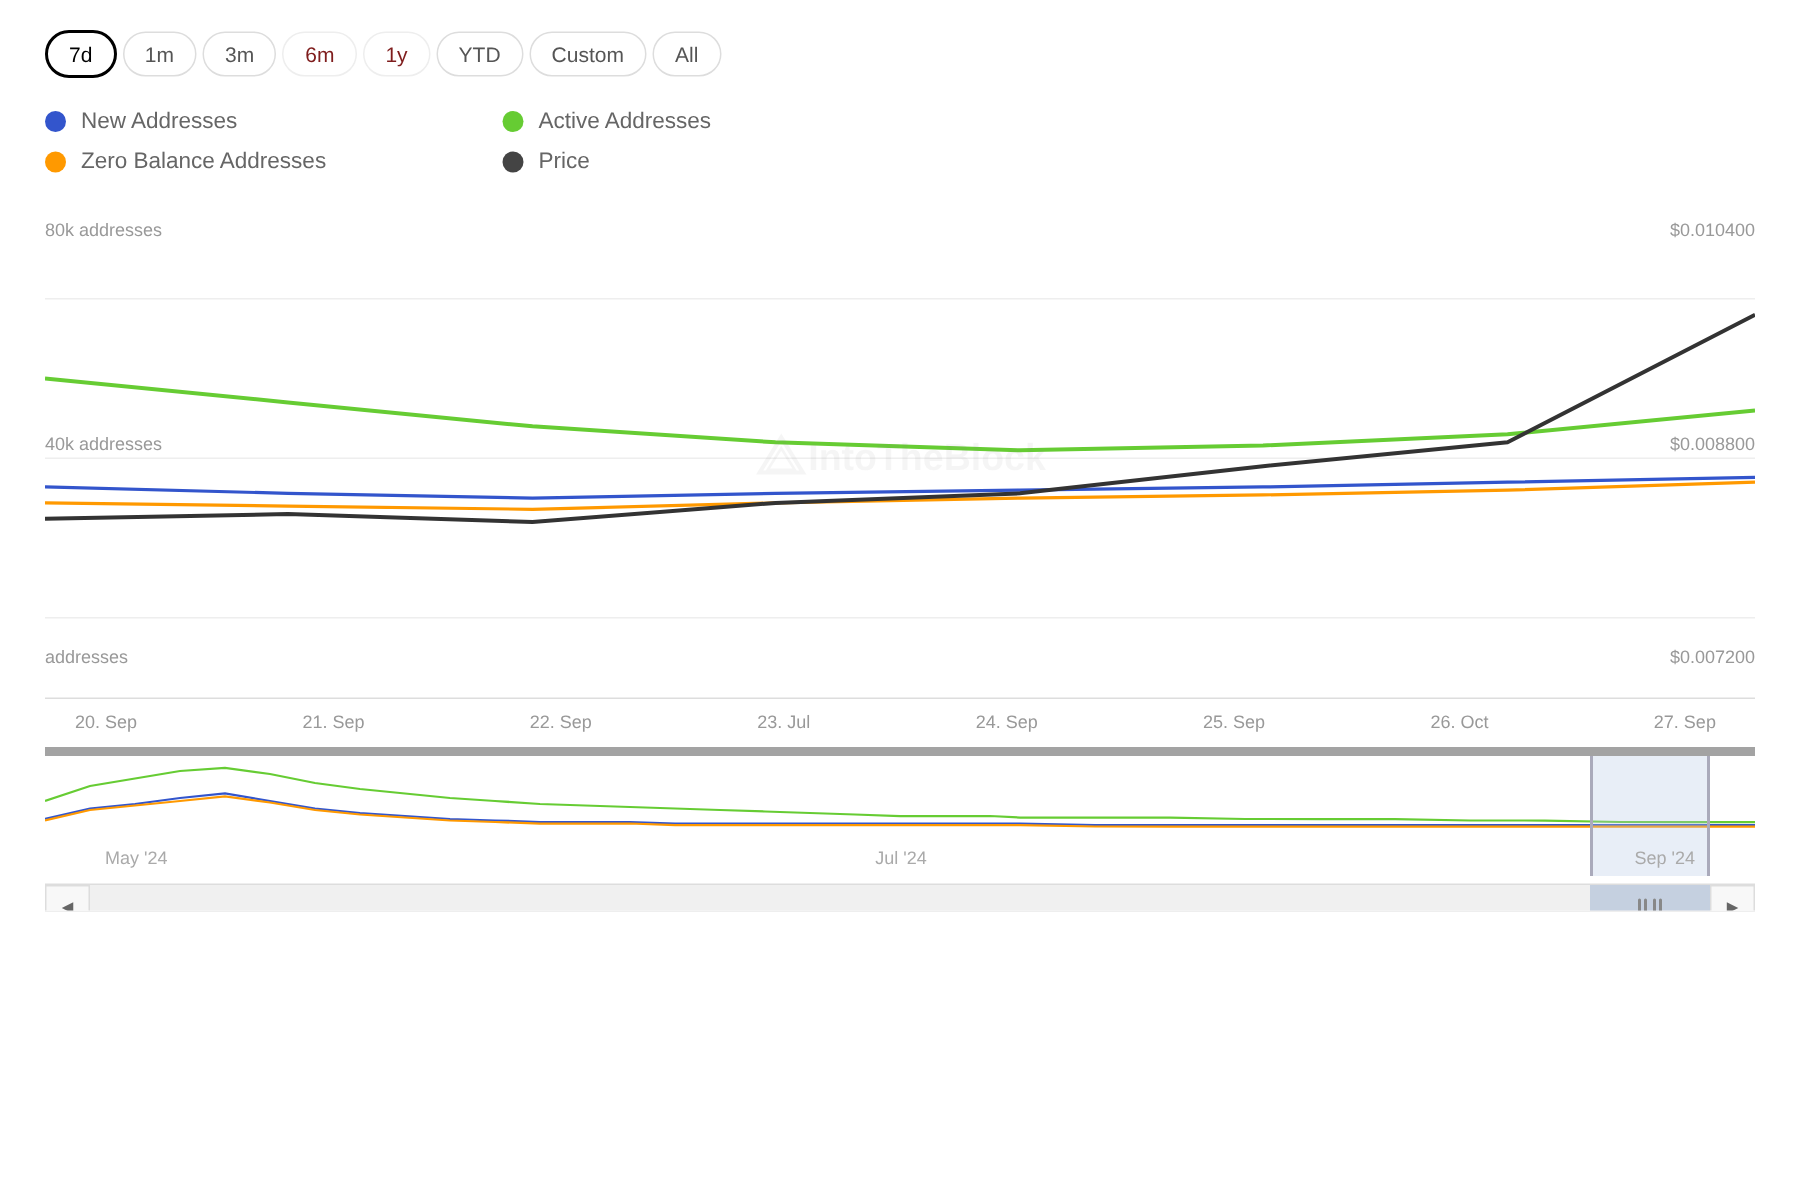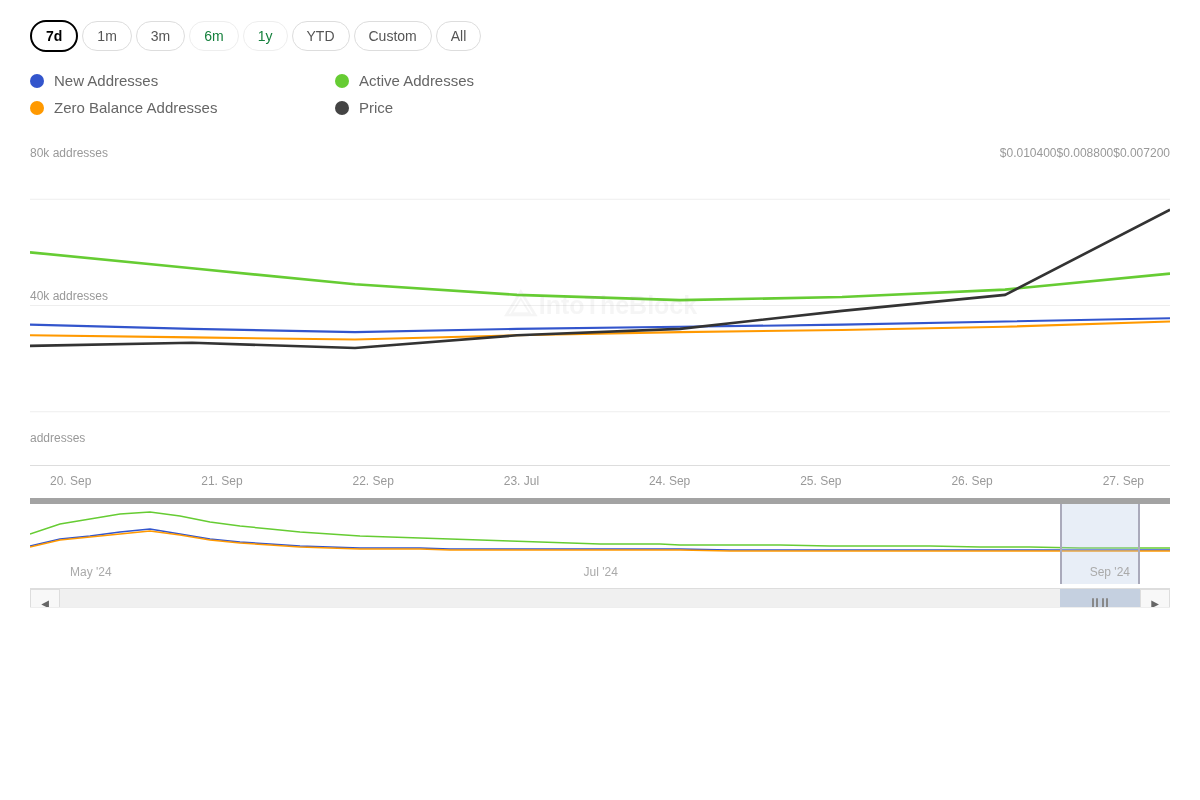--- a/index.html
+++ b/index.html
@@ -25,26 +25,26 @@
       padding: 6px 14px;
       border: 1px solid #ddd;
       border-radius: 20px;
       cursor: pointer;
       font-size: 14px;
       color: #555;
       background: #fff;
       font-weight: 400;
     }
     .time-btn.active {
-      font-weight: 700;
+      font-weight: 400;
       color: #000;
       border: 2px solid #000;
     }
     .time-btn.disabled {
-      color: #15803d;
+      color: #7f1d1d;
       border-color: #eee;
       cursor: default;
     }
     
     .legend {
       display: grid;
       grid-template-columns: 1fr 1fr;
       column-gap: 40px;
       row-gap: 8px;
       margin-bottom: 30px;
@@ -85,24 +85,24 @@
       flex-direction: column;
       justify-content: space-between;
       padding: 0 0 20px 0;
     }
     .y-axis-right {
       position: absolute;
       right: 0;
       top: 0;
       height: 100%;
       display: flex;
-      flex-direction: row;
+      flex-direction: column;
       justify-content: space-between;
       padding: 0 0 20px 0;
-      align-items: flex-start;
+      align-items: center;
     }
     .axis-label {
       font-size: 12px;
       color: #999;
     }
     .chart-svg-container {
       position: absolute;
       left: 0;
       right: 0;
       top: 0;
@@ -304,21 +304,21 @@
       </div>
     </div>
 
     <div class="x-axis">
       <span class="x-label">20. Sep</span>
       <span class="x-label">21. Sep</span>
       <span class="x-label">22. Sep</span>
       <span class="x-label">23. Jul</span>
       <span class="x-label">24. Sep</span>
       <span class="x-label">25. Sep</span>
-      <span class="x-label">26. Sep</span>
+      <span class="x-label">26. Oct</span>
       <span class="x-label">27. Sep</span>
     </div>
 
     <div class="navigator">
       
       <div class="nav-selection"></div>
 
       <svg class="navigator-svg" viewBox="0 0 1140 80" preserveAspectRatio="none">
 
         <polyline points="0,30 30,20 60,15 90,10 120,8 150,12 180,18 210,22 240,25 270,28 300,30 330,32 360,33 390,34 420,35 450,36 480,37 510,38 540,39 570,40 600,40 630,40 650,41 700,41 750,41 800,42 850,42 900,42 950,43 1000,43 1050,44 1100,44 1140,44" fill="none" stroke="#66cc33" stroke-width="1.5"></polyline>

